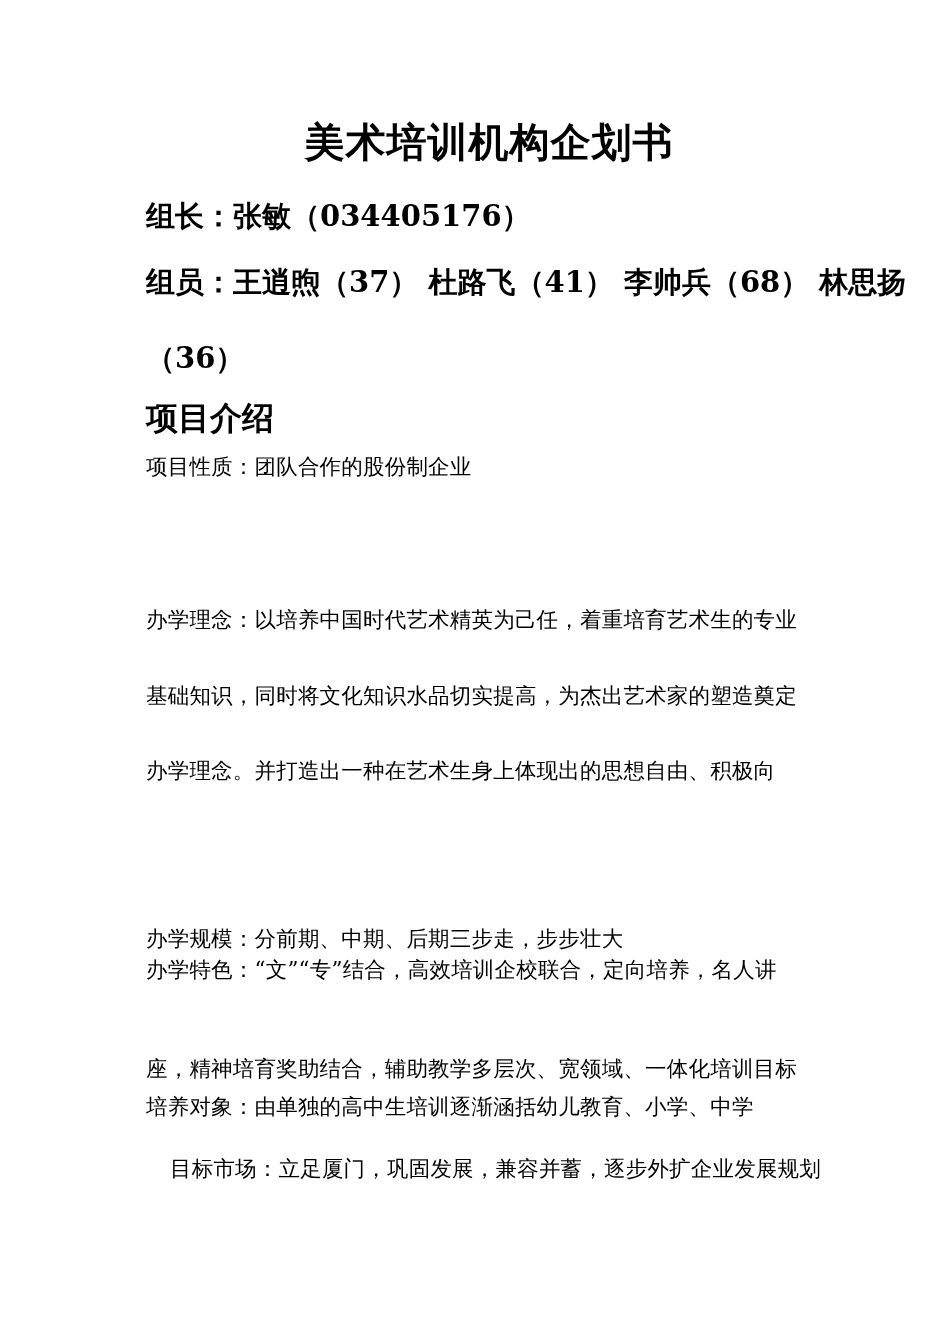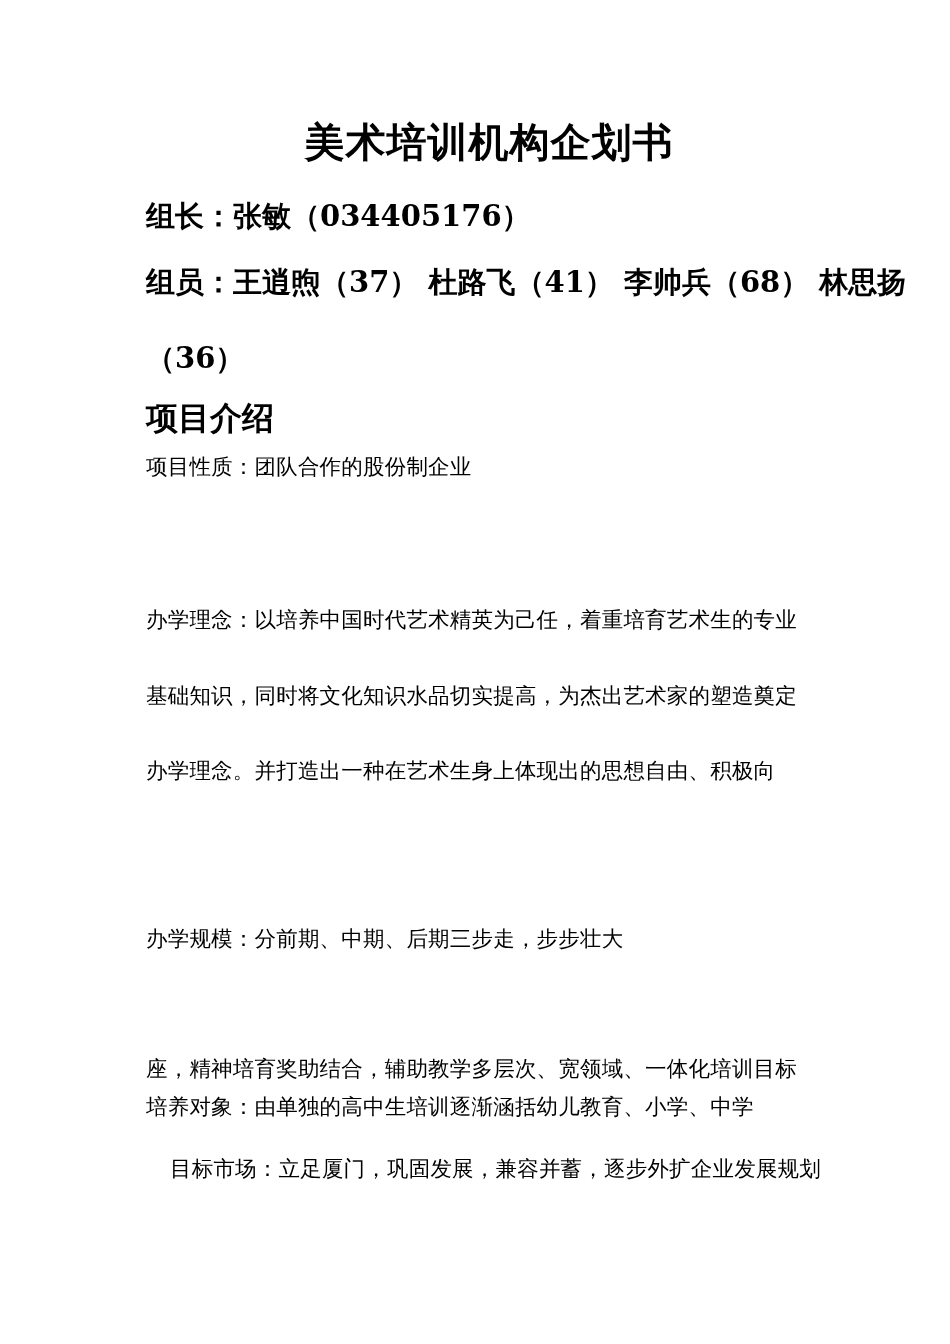--- a/index.html
+++ b/index.html
@@ -63,17 +63,18 @@
   <div class="line bold-line" style="top:268px;">组员：王逍煦（37） 杜路飞（41） 李帅兵（68） 林思扬</div>
   <div class="line bold-line" style="top:344px;">（36）</div>
 
   <div class="line heading">项目介绍</div>
 
   <div class="line body-line" style="top:456px;">项目性质：团队合作的股份制企业</div>
   <div class="line body-line" style="top:609px;">办学理念：以培养中国时代艺术精英为己任，着重培育艺术生的专业</div>
   <div class="line body-line" style="top:685px;">基础知识，同时将文化知识水品切实提高，为杰出艺术家的塑造奠定</div>
   <div class="line body-line" style="top:760px;">办学理念。并打造出一种在艺术生身上体现出的思想自由、积极向</div>
   <div class="line body-line" style="top:928px;">办学规模：分前期、中期、后期三步走，步步壮大</div>
+  <div class="line body-line" style="top:959px;">办学特色：“文”“专”结合，高效培训企校联合，定向培养，名人讲</div>
   <div class="line body-line" style="top:1058px;">座，精神培育奖助结合，辅助教学多层次、宽领域、一体化培训目标</div>
   <div class="line body-line" style="top:1096px;text-align:center;">培养对象：由单独的高中生培训逐渐涵括幼儿教育、小学、中学</div>
   <div class="line body-line" style="top:1158px;margin-left:24px;">目标市场：立足厦门，巩固发展，兼容并蓄，逐步外扩企业发展规划</div>
 
 </div>
 
 </body></html>

